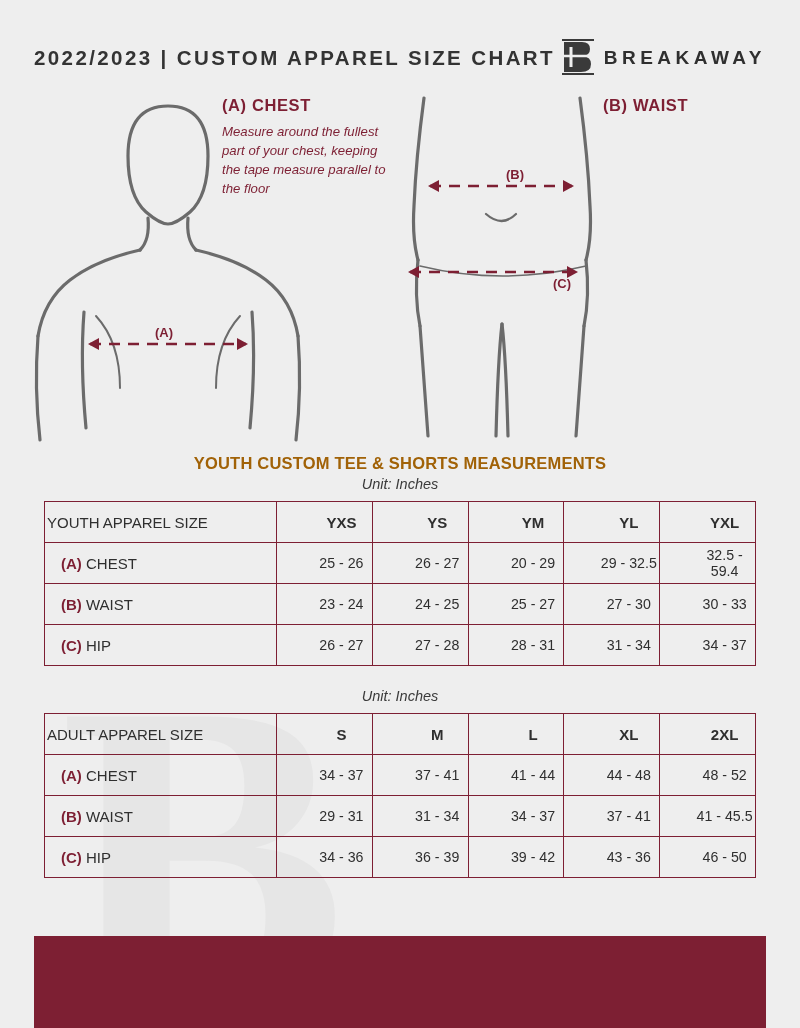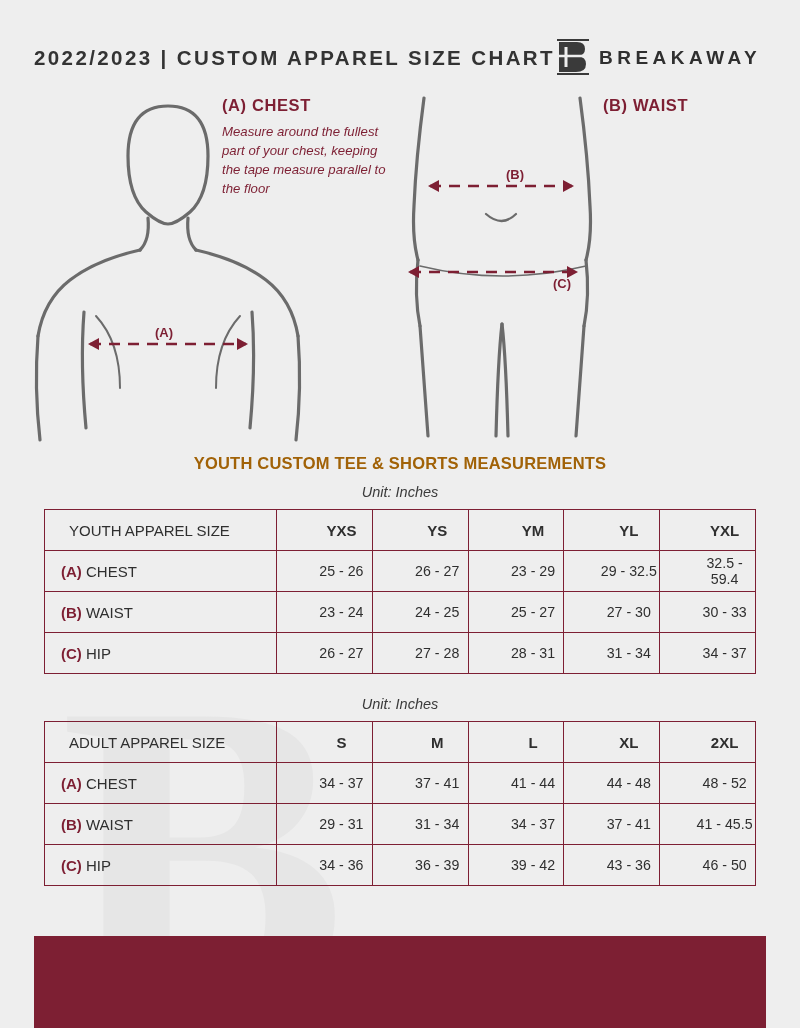--- a/index.html
+++ b/index.html
@@ -35,21 +35,21 @@
     letter-spacing: -10px;
     user-select: none;
     z-index: 0;
   }
   .content { position: relative; z-index: 2; }
 
   
   .header {
     display: flex;
     align-items: center;
-    justify-content: flex-start;
+    justify-content: space-between;
     padding: 38px 34px 0 34px;
   }
   .header-title {
     font-size: 20.5px;
     font-weight: bold;
     letter-spacing: 2.4px;
     color: #333333;
     font-family: "Liberation Sans", sans-serif;
     white-space: nowrap;
   }
@@ -106,21 +106,21 @@
     font-size: 16.5px;
     font-weight: bold;
     letter-spacing: 0.2px;
     color: #a16207;
   }
   .table-unit {
     text-align: center;
     font-style: italic;
     font-size: 14.5px;
     color: #3a3a3a;
-    margin-top: 11px;
+    margin-top: 3px;
     margin-bottom: 9px;
   }
   table {
     border-collapse: collapse;
     width: 712px;
     margin: 0 auto;
     background: transparent;
     table-layout: fixed;
   }
   table td, table th {
@@ -133,21 +133,21 @@
     padding-left: 35px;
   }
   table th { font-weight: bold; font-size: 15px; }
   .row-label {
     text-align: left;
     padding-left: 16px;
     font-size: 15px;
   }
   .hdr-label {
     text-align: left;
-    padding-left: 24px;
+    padding-left: 2px;
     font-weight: normal;
     font-size: 15px;
   }
   .tag {
     color: #7d1f33;
     font-weight: bold;
   }
   col.c0 { width: 232px; }
 
   
@@ -283,21 +283,21 @@
             <th>YM</th>
             <th>YL</th>
             <th>YXL</th>
           </tr>
         </thead>
         <tbody>
           <tr>
             <td class="row-label"><span class="tag">(A)</span> <span>CHEST</span></td>
             <td>25 - 26</td>
             <td>26 - 27</td>
-            <td>23 - 29</td>
+            <td>20 - 29</td>
             <td>29 - 32.5</td>
             <td>32.5 - 59.4</td>
           </tr>
           <tr>
             <td class="row-label"><span class="tag">(B)</span> <span>WAIST</span></td>
             <td>23 - 24</td>
             <td>24 - 25</td>
             <td>25 - 27</td>
             <td>27 - 30</td>
             <td>30 - 33</td>

